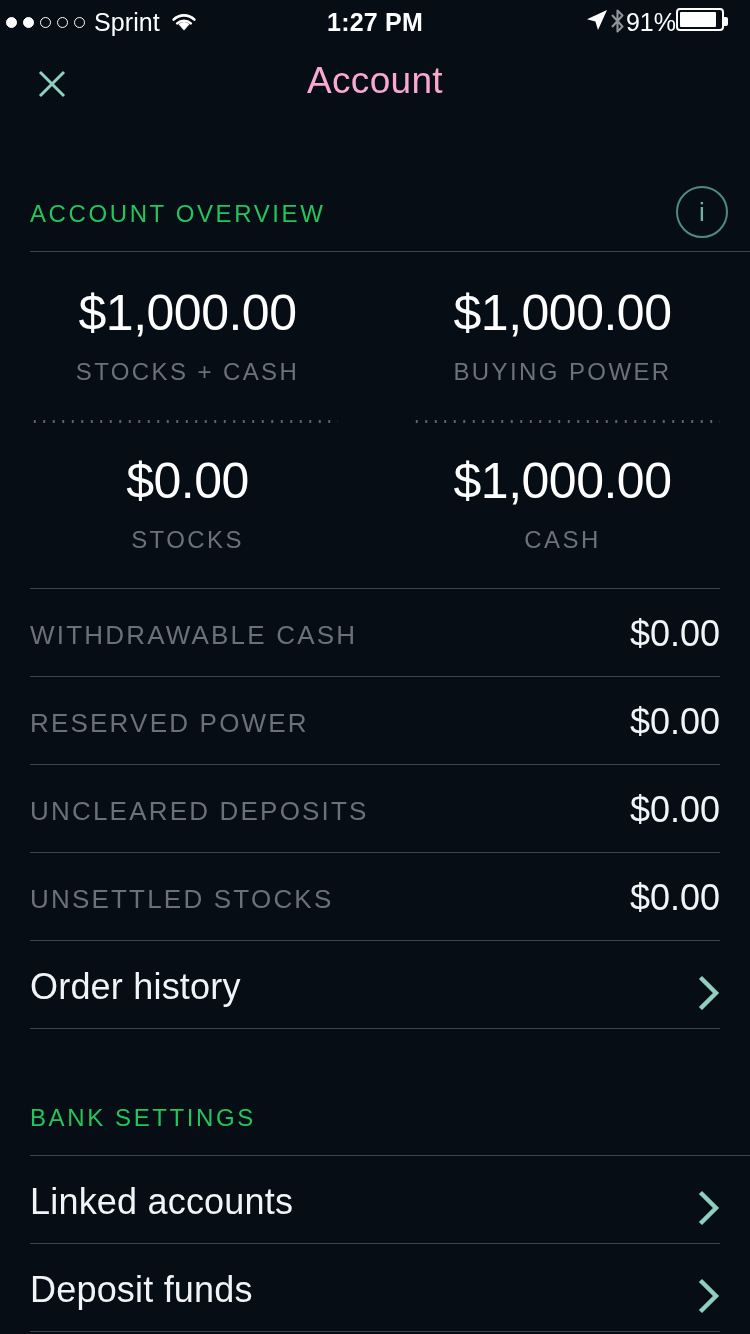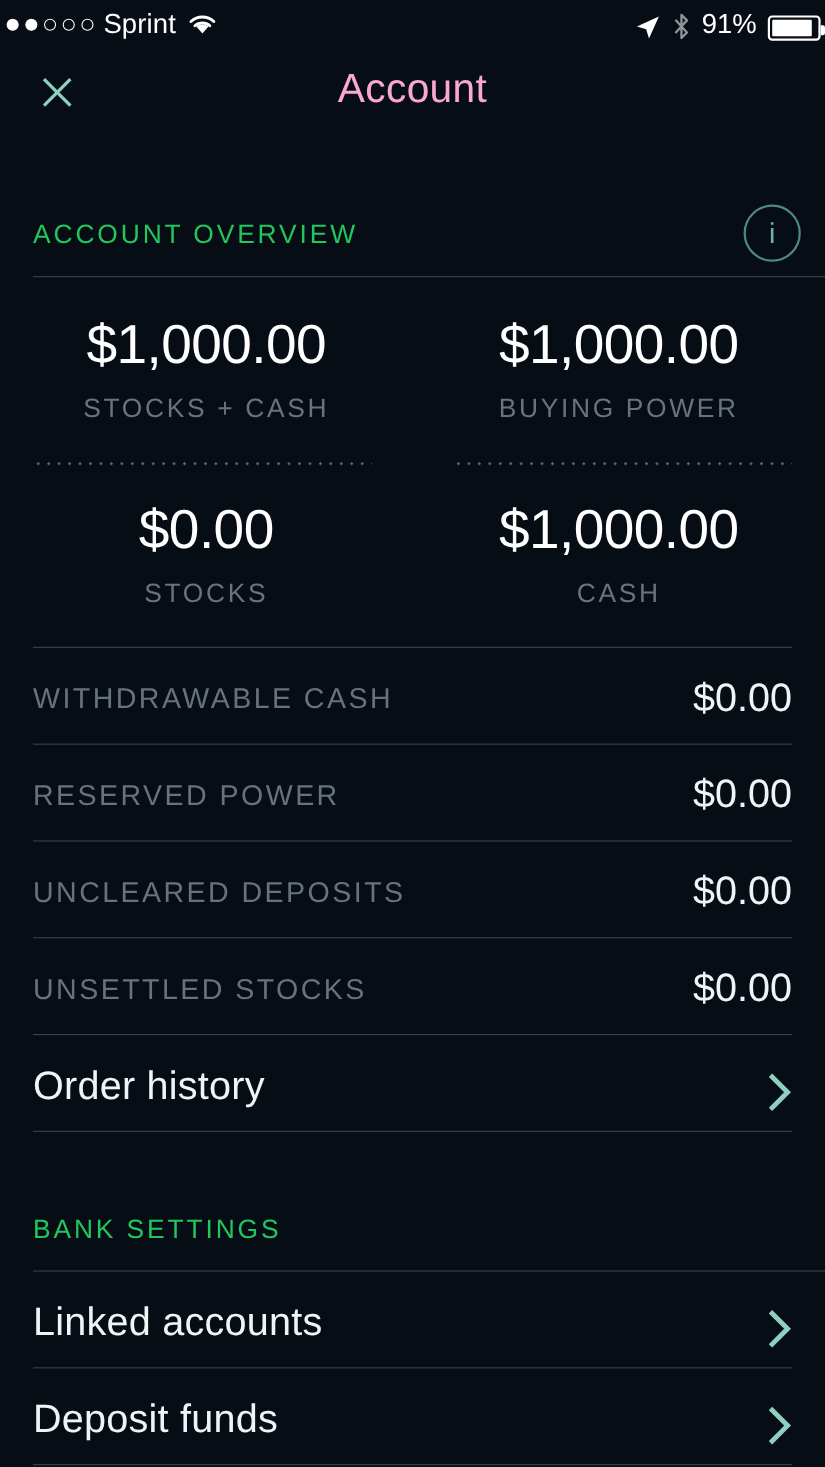--- a/index.html
+++ b/index.html
@@ -19,21 +19,21 @@
   .sb-left { position:absolute; left:6px; display:flex; align-items:center; gap:9px; }
   .dots { display:flex; align-items:center; gap:6px; }
   .dot { width:11px; height:11px; border-radius:50%; border:1.6px solid #ffffff; }
   .dot.filled { background:#ffffff; }
   .carrier { font-size:25px; letter-spacing:0.1px; }
   .wifi { display:block; }
   .sb-center {
     position:absolute; left:0; width:750px; text-align:center;
     font-size:25px; font-weight:bold; letter-spacing:0.2px;
   }
-  .sb-right { position:absolute; right:4px; display:flex; align-items:flex-end; gap:10px; }
+  .sb-right { position:absolute; right:26px; display:flex; align-items:flex-start; }
   .battery-pct { font-size:25px; }
   .battery {
     width:48px; height:23px; border:2px solid #ffffff; border-radius:4px;
     position:relative; display:flex; align-items:center; padding:2px;
   }
   .battery:after {
     content:""; position:absolute; right:-6px; top:7px;
     width:4px; height:9px; background:#ffffff; border-radius:0 2px 2px 0;
   }
   .battery-fill { height:100%; width:91%; background:#ffffff; border-radius:1px; }
@@ -120,20 +120,21 @@
         <span class="dot"></span>
         <span class="dot"></span>
       </div>
       <span class="carrier">Sprint</span>
       <svg class="wifi" width="30" height="22" viewBox="0 0 30 22">
         <path d="M15 19.5 L9.5 13.2 a8.2 8.2 0 0 1 11 0 Z" fill="#ffffff"></path>
         <path d="M4.6 8.6 a15 15 0 0 1 20.8 0" stroke="#ffffff" stroke-width="2.6" fill="none" stroke-linecap="round"></path>
         <path d="M8.2 12.4 a10 10 0 0 1 13.6 0" stroke="#ffffff" stroke-width="2.6" fill="none" stroke-linecap="round"></path>
       </svg>
     </div>
+    <div class="sb-center">1:27 PM</div>
     <div class="sb-right">
       <svg width="24" height="24" viewBox="0 0 24 24">
         <path d="M22 2 L2 11.2 L10.4 13.6 L13 22 Z" fill="#ffffff"></path>
       </svg>
       <svg width="17" height="26" viewBox="0 0 17 26">
         <path d="M3 7 L13.5 18.5 L8.5 23.5 L8.5 2.5 L13.5 7.5 L3 19" stroke="#8e969c" stroke-width="2.1" fill="none" stroke-linejoin="round"></path>
       </svg>
       <span class="battery-pct">91%</span>
       <span class="battery">
         <span class="battery-fill"></span>

